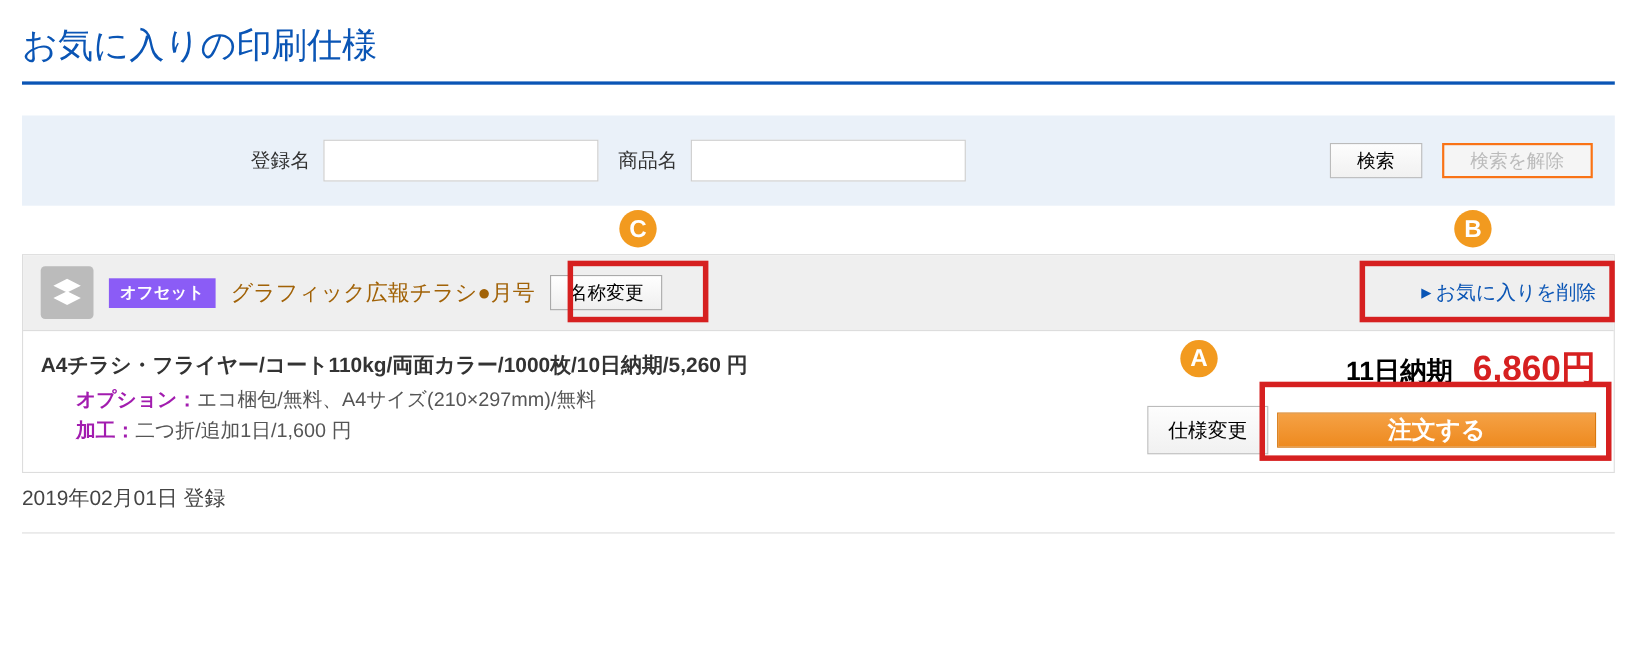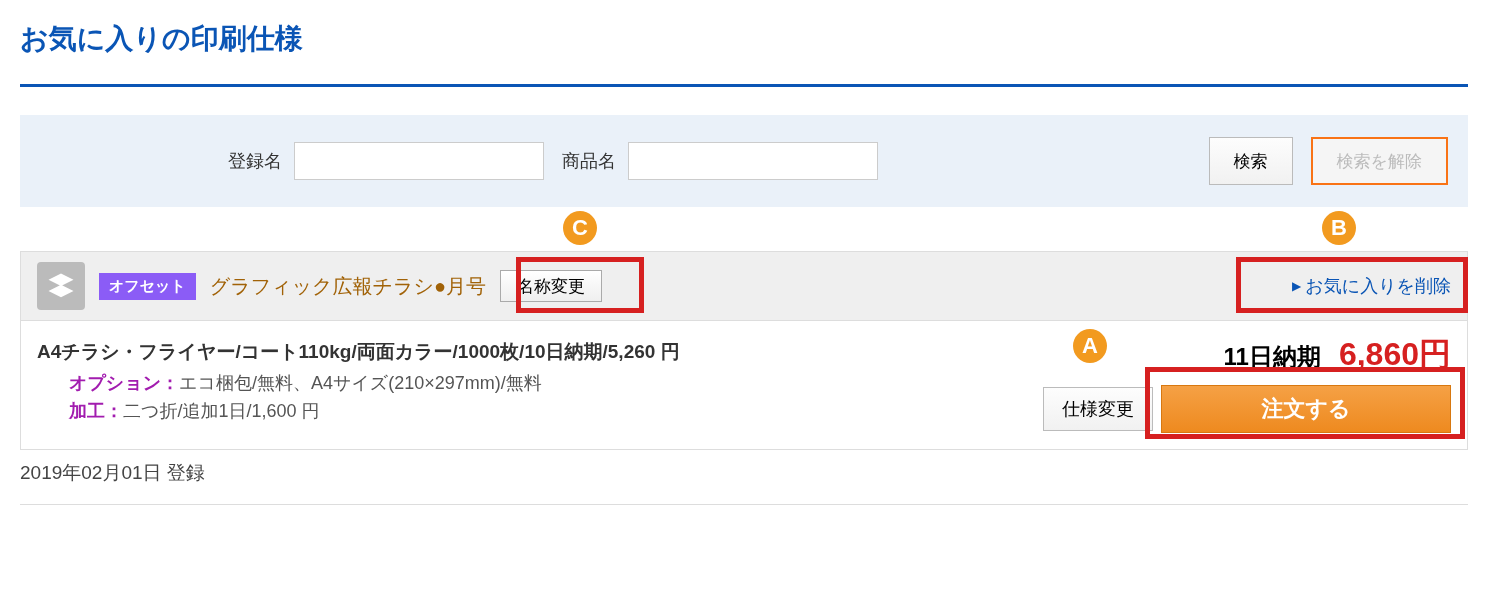--- a/index.html
+++ b/index.html
@@ -6,24 +6,24 @@
 body {
   font-family: "Hiragino Kaku Gothic ProN", "メイリオ", Meiryo, sans-serif;
   background: #fff;
   padding: 20px;
   width: 1488px;
   font-size: 18px;
   color: #333;
 }
 .page-title {
   color: #0a55b5;
-  font-size: 28px;
-  font-weight: bold;
+  font-size: 32px;
+  font-weight: normal;
   border-bottom: 3px solid #0a55b5;
-  padding-bottom: 26px;
+  padding-bottom: 10px;
   margin-bottom: 28px;
 }
 .search-panel {
   background: #eaf1f9;
   padding: 22px 20px;
   display: flex;
   align-items: center;
   gap: 18px;
   margin-bottom: 44px;
 }
@@ -38,21 +38,21 @@
 }
 .search-panel input[type="text"] {
   width: 250px;
   height: 38px;
   border: 1px solid #ccc;
   background: #fff;
   padding: 4px 8px;
   font-size: 16px;
 }
 .btn {
-  height: 48px;
+  height: 32px;
   padding: 0 24px;
   font-size: 17px;
   border: 1px solid #bbb;
   background: linear-gradient(#fdfdfd, #f1f1f1);
   cursor: pointer;
 }
 .btn-disabled {
   color: #bbb;
   background: #f5f5f5;
   border: 2px solid #f97316;
@@ -159,21 +159,21 @@
 }
 .spec-change-btn {
   height: 44px;
   padding: 0 18px;
   font-size: 18px;
   border: 1px solid #bbb;
   background: linear-gradient(#fdfdfd, #f1f1f1);
   cursor: pointer;
 }
 .order-btn {
-  height: 48px;
+  height: 32px;
   width: 290px;
   font-size: 22px;
   color: #fff;
   font-weight: bold;
   background: linear-gradient(#f5a145, #ee8a1f);
   border: 1px solid #d87810;
   cursor: pointer;
 }
 .registered-date {
   font-size: 19px;

